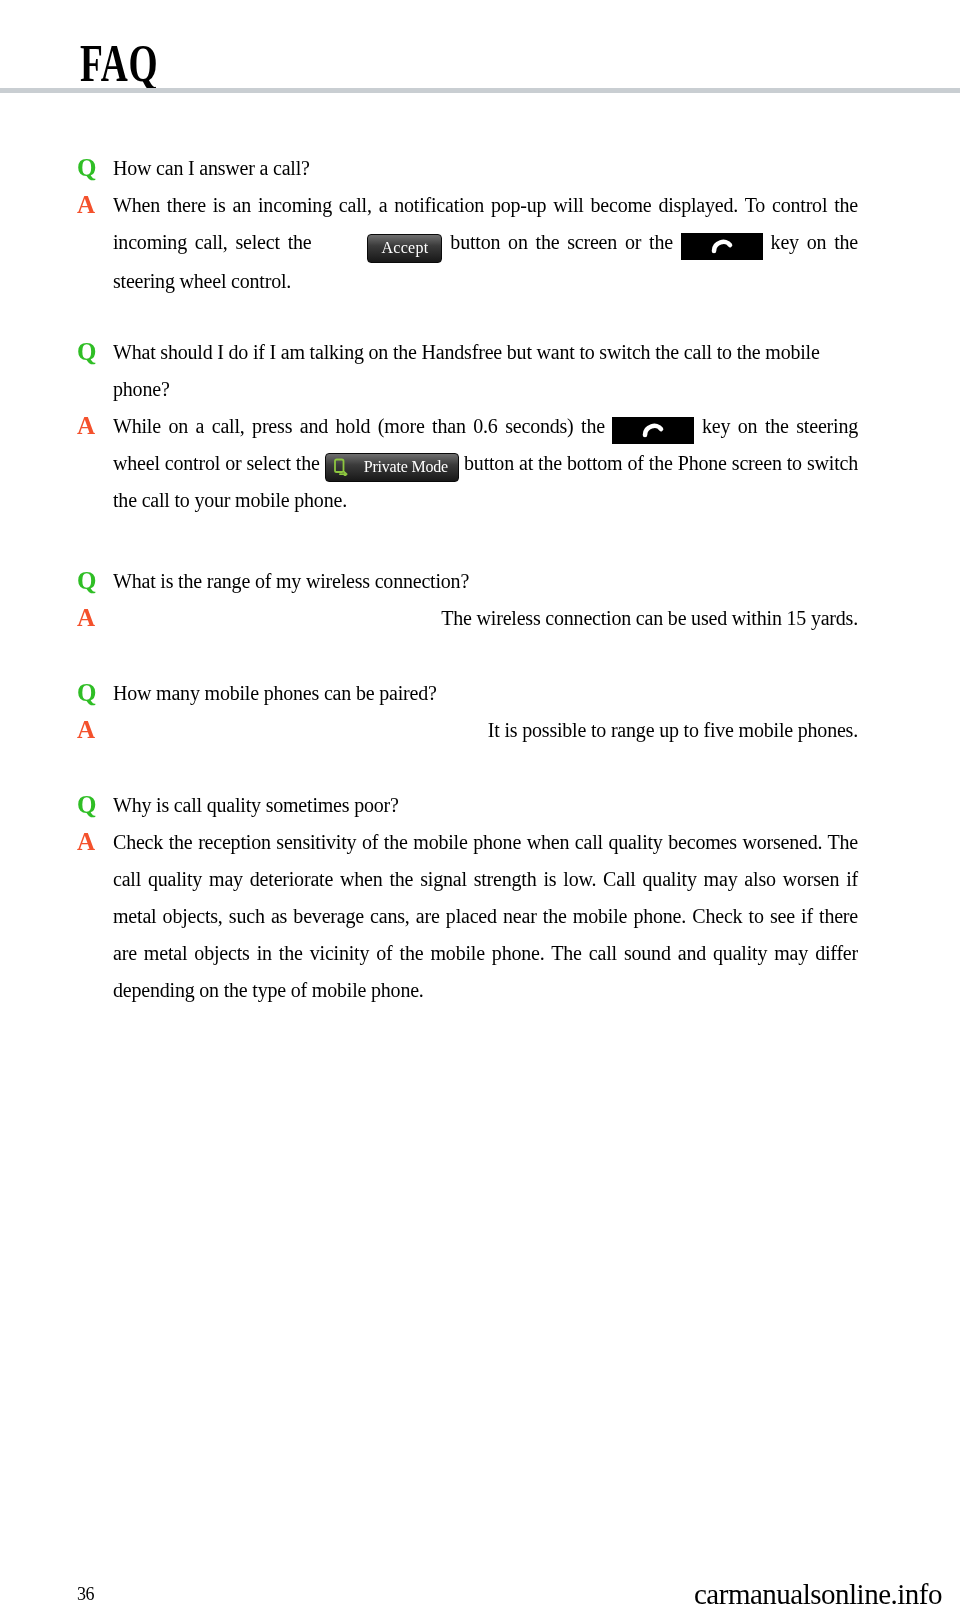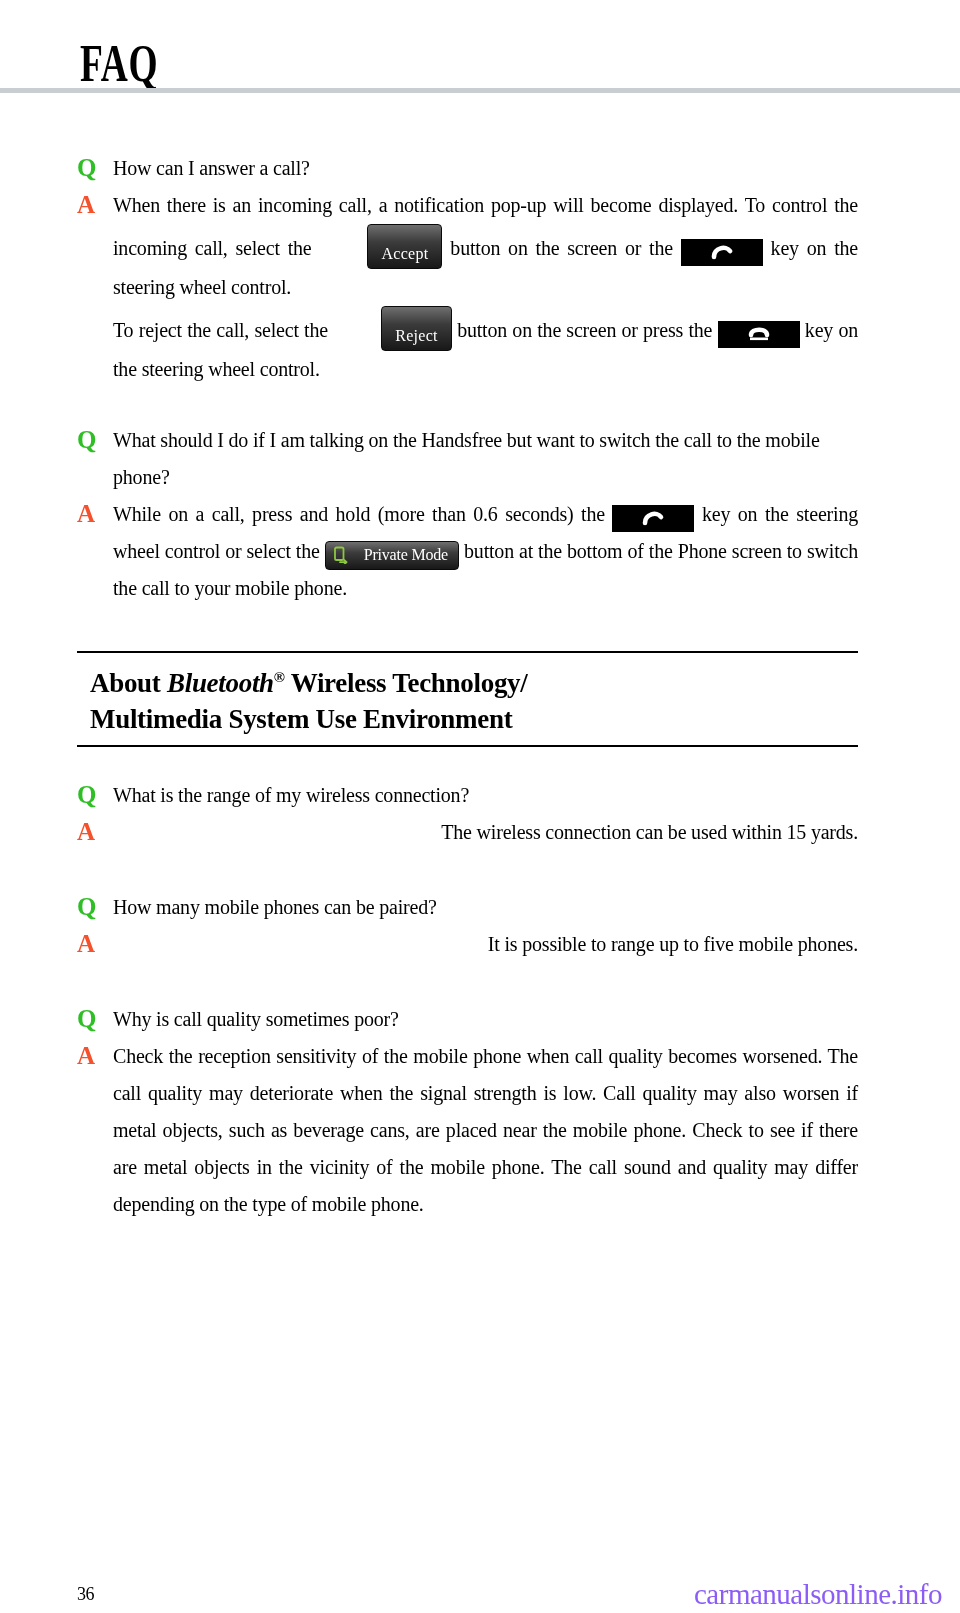--- a/index.html
+++ b/index.html
@@ -56,21 +56,21 @@
   .ans-line.no-just { text-align:right; }
 
   
   .btn-screen {
     display:inline-block;
     background:linear-gradient(180deg,#6f6f6f 0%,#3b3b3b 40%,#181818 100%);
     border:1px solid #0a0a0a;
     border-radius:4px;
     color:#fff;
     font-size:16px; line-height:16px;
-    padding:21px 13px 6px;
+    padding:5px 13px 6px;
     vertical-align:-4px;
     letter-spacing:0.3px;
     white-space:nowrap;
     margin-left:48px;
   }
   .key-steering {
     display:inline-flex; align-items:center; justify-content:center;
     width:82px; height:27px;
     background:#000;
     vertical-align:-5px;
@@ -87,21 +87,21 @@
     white-space:nowrap;
   }
 
   
   .page-number {
     position:absolute; left:77px; top:1584px;
     font-size:18px; letter-spacing:-0.5px;
   }
   .watermark {
     position:absolute; right:18px; top:1578px;
-    font-size:29px; color:#8b5cf6; letter-spacing:-0.5px;
+    font-size:29px; color:#000000; letter-spacing:-0.5px;
   }
 </style>
 </head>
 <body>
 
 <div class="page">
 
   <div class="faq-title">FAQ</div>
   <div class="header-rule" style="background: rgb(201, 206, 210);"></div>
 
@@ -112,26 +112,20 @@
       <div class="qa-row">
         <span class="marker q" style="color: rgb(47, 190, 37);">Q</span>
         <div class="qa-text">How can I answer a call?</div>
       </div>
       <div class="qa-row">
         <span class="marker a" style="color: rgb(244, 81, 44);">A</span>
         <div class="qa-text">
           <div class="ans-line"><span>When there is an incoming call, a notification pop-up will become displayed. To control the incoming call, select the </span><span class="btn-screen">Accept</span><span> button on the screen or the </span><span class="key-steering">
                 <svg width="24" height="16" viewBox="0 0 24 16">
                   <path d="M4 13 C4 4 16 1 20 7" fill="none" stroke="#fff" stroke-width="4.6" stroke-linecap="round"></path>
-                </svg>
-              </span><span> key on the steering wheel control.</span></div>
-          <div class="ans-line"><span>To reject the call, select the </span><span class="btn-screen">Reject</span><span> button on the screen or press the </span><span class="key-steering">
-                <svg width="26" height="15" viewBox="0 0 26 15">
-                  <path d="M5 8 C5 1 21 1 21 8" fill="none" stroke="#fff" stroke-width="4.6" stroke-linecap="round"></path>
-                  <rect x="4" y="10.5" width="18" height="2.6" fill="#fff"></rect>
                 </svg>
               </span><span> key on the steering wheel control.</span></div>
         </div>
       </div>
     </div>
 
     <div class="qa-item" style="margin-bottom:44px;">
       <div class="qa-row">
         <span class="marker q" style="color: rgb(47, 190, 37);">Q</span>
         <div class="qa-text">What should I do if I am talking on the Handsfree but want to switch the call to the mobile phone?</div>
@@ -147,24 +141,20 @@
                 <svg width="17" height="18" viewBox="0 0 17 18">
                   <rect x="2" y="1.5" width="8.5" height="12.5" rx="1.6" fill="none" stroke="#8dc63f" stroke-width="1.8"></rect>
                   <path d="M7 16.2 h6.2 M10.8 13.6 l2.8 2.6 -2.8 2.6" fill="none" stroke="#8dc63f" stroke-width="1.8" stroke-linecap="round" stroke-linejoin="round"></path>
                 </svg>
                 <span>Private Mode</span>
               </span><span> button at the bottom of the Phone screen to switch the call to your mobile phone.</span></div>
         </div>
       </div>
     </div>
 
-    <div class="section-header" style="margin-bottom:30px;">
-      <span>About </span><span class="brand">Bluetooth</span><sup>®</sup><span> Wireless Technology/</span><br>
-      <span>Multimedia System Use Environment</span>
-    </div>
 
     <div class="qa-item" style="margin-bottom:38px;">
       <div class="qa-row">
         <span class="marker q" style="color: rgb(47, 190, 37);">Q</span>
         <div class="qa-text">What is the range of my wireless connection?</div>
       </div>
       <div class="qa-row">
         <span class="marker a" style="color: rgb(244, 81, 44);">A</span>
         <div class="qa-text">
           <div class="ans-line no-just">The wireless connection can be used within 15 yards.</div>

